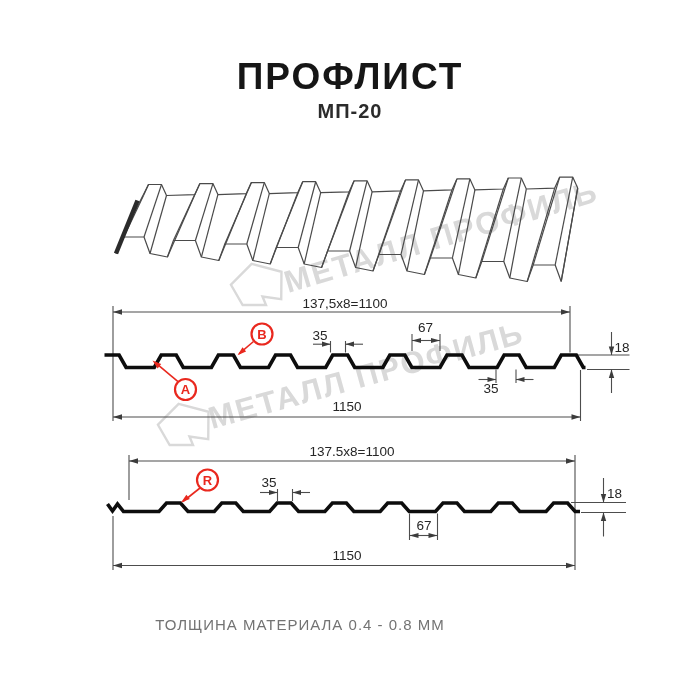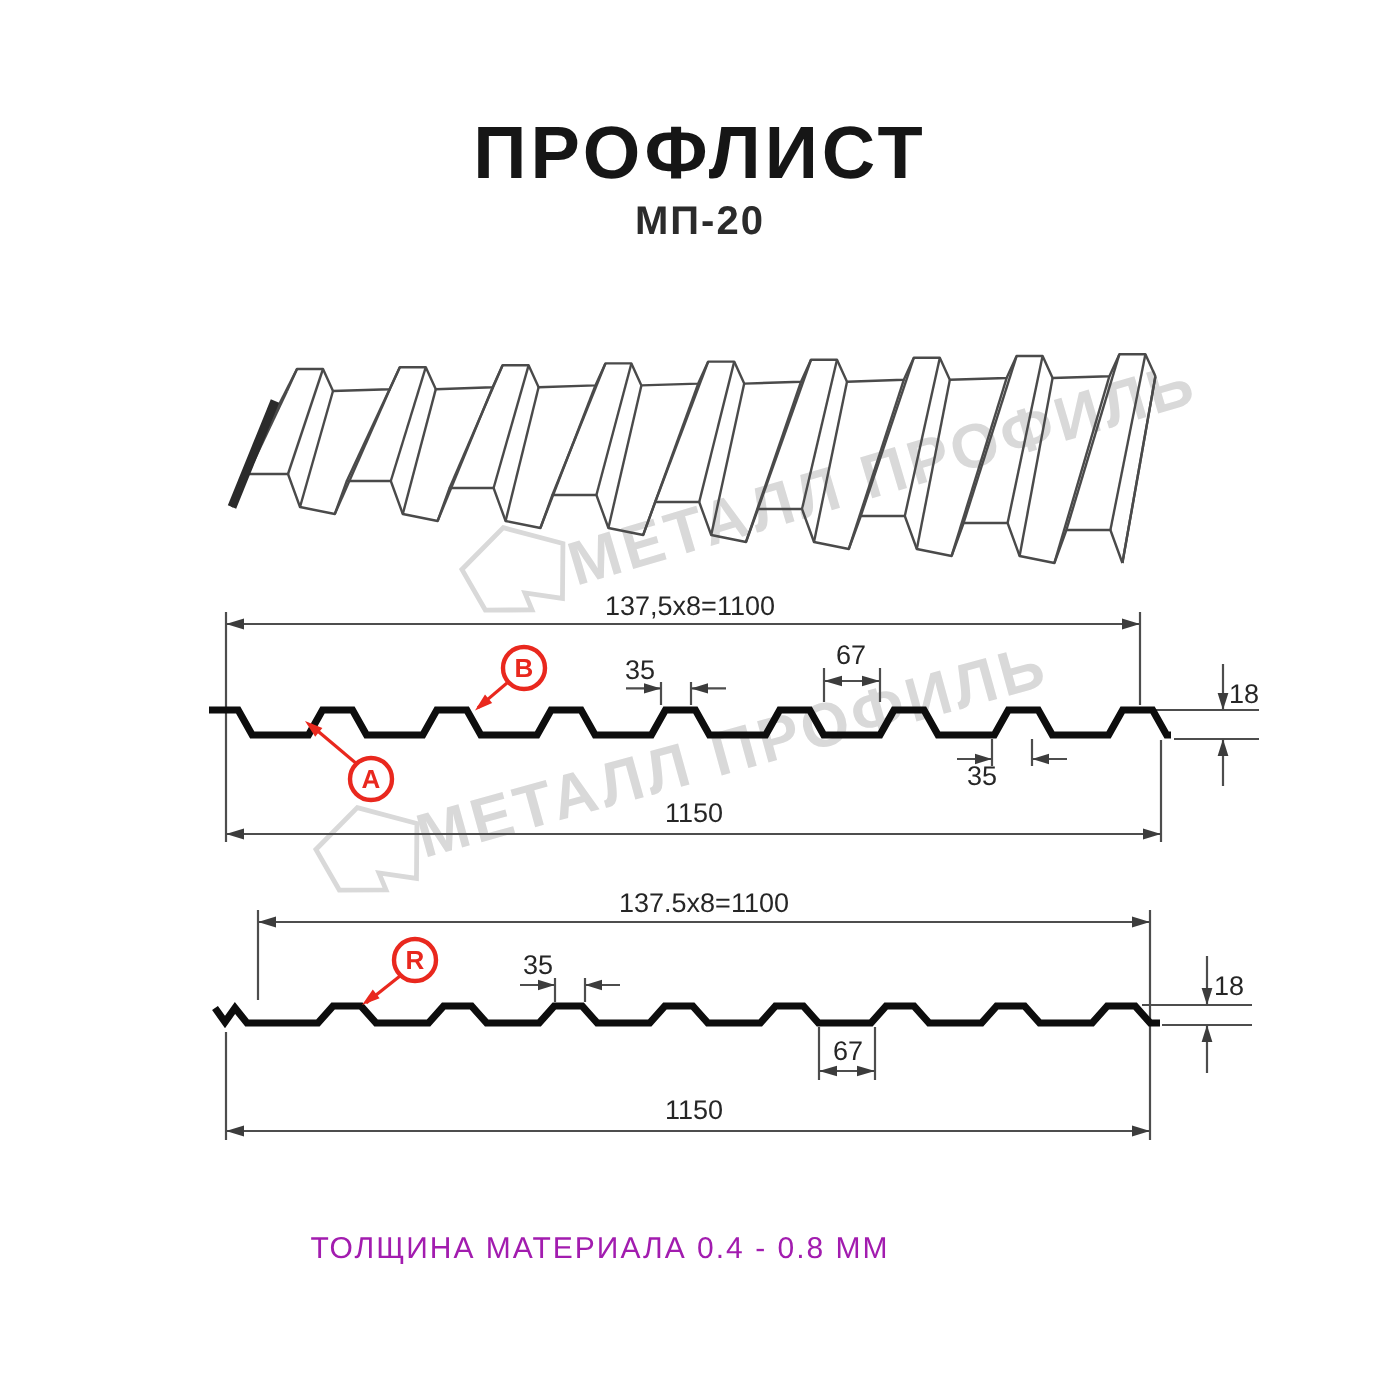--- a/index.html
+++ b/index.html
@@ -3,21 +3,21 @@
 <meta charset="utf-8">
 <style>
   html,body{margin:0;padding:0;background:#fff;}
   .canvas{position:relative;width:700px;height:700px;background:#ffffff;overflow:hidden;
           font-family:"Liberation Sans",sans-serif;}
   .title{position:absolute;top:56px;left:0;width:700px;text-align:center;
          font-size:37px;font-weight:700;letter-spacing:2px;color:#161616;}
   .subtitle{position:absolute;top:100px;left:0;width:700px;text-align:center;
             font-size:20px;font-weight:600;letter-spacing:1px;color:#2b2b2b;}
   .footer-note{position:absolute;top:616px;left:0;width:600px;text-align:center;
-               font-size:15px;font-weight:500;letter-spacing:1px;color:#a21caf;}
+               font-size:15px;font-weight:500;letter-spacing:1px;color:#737373;}
   svg{position:absolute;left:0;top:0;}
   .dimtxt{font-size:13.5px;fill:#262626;font-family:"Liberation Sans",sans-serif;}
   .redtxt{font-size:13px;font-weight:600;font-family:"Liberation Sans",sans-serif;}
   .wmtxt{font-size:31px;font-weight:700;letter-spacing:2px;
          font-family:"Liberation Sans",sans-serif;}
 </style>
 </head>
 <body>
 
 <div class="canvas">

